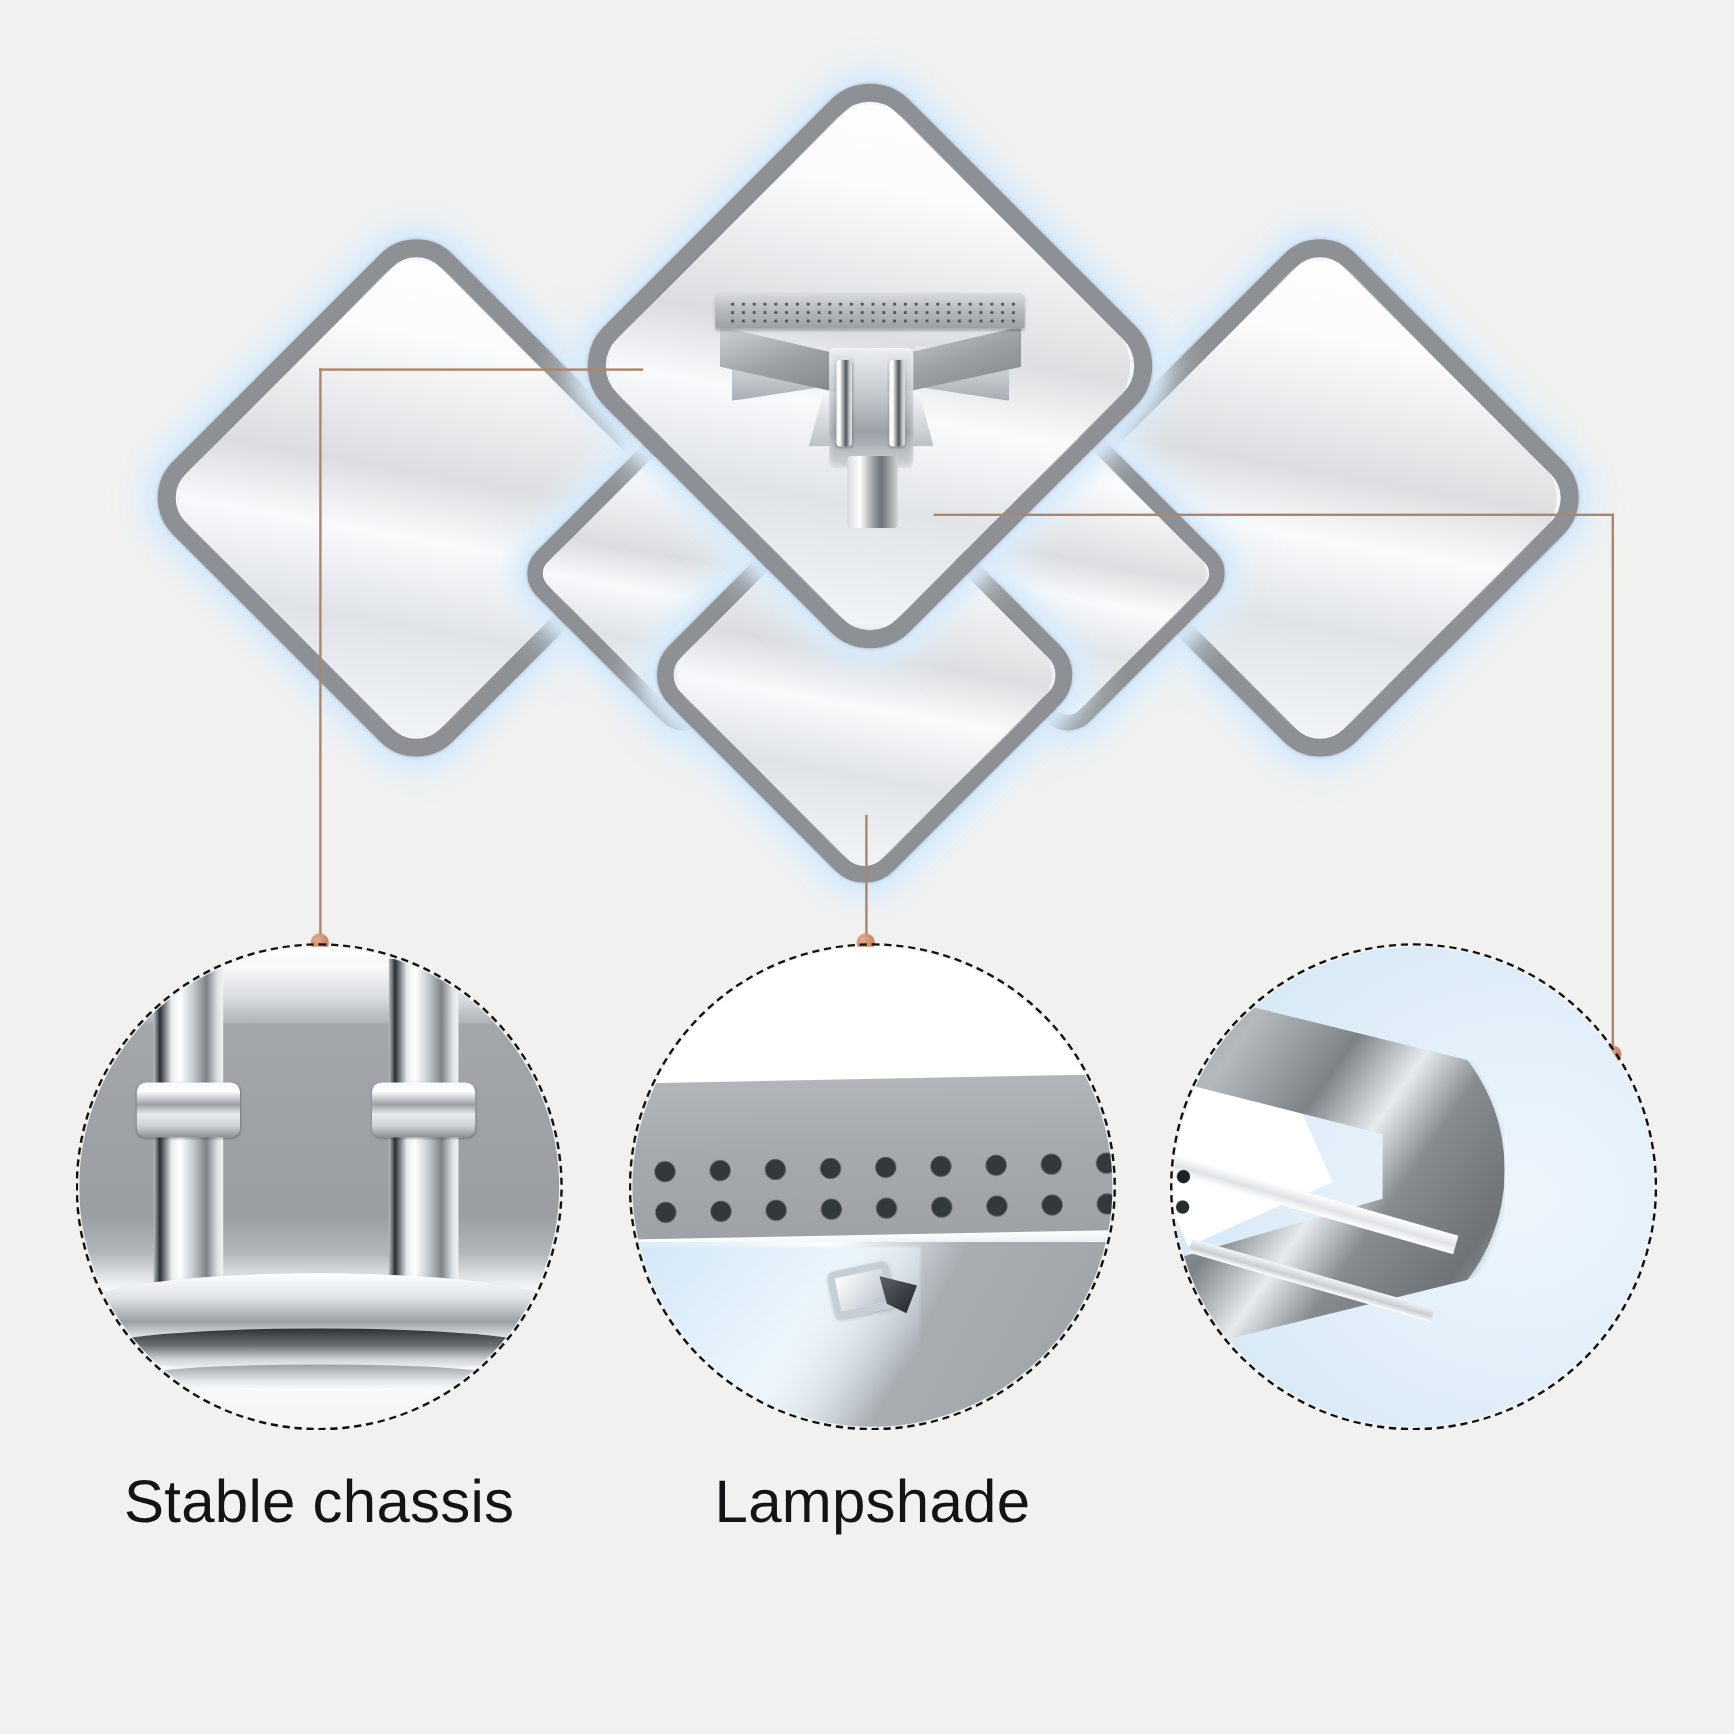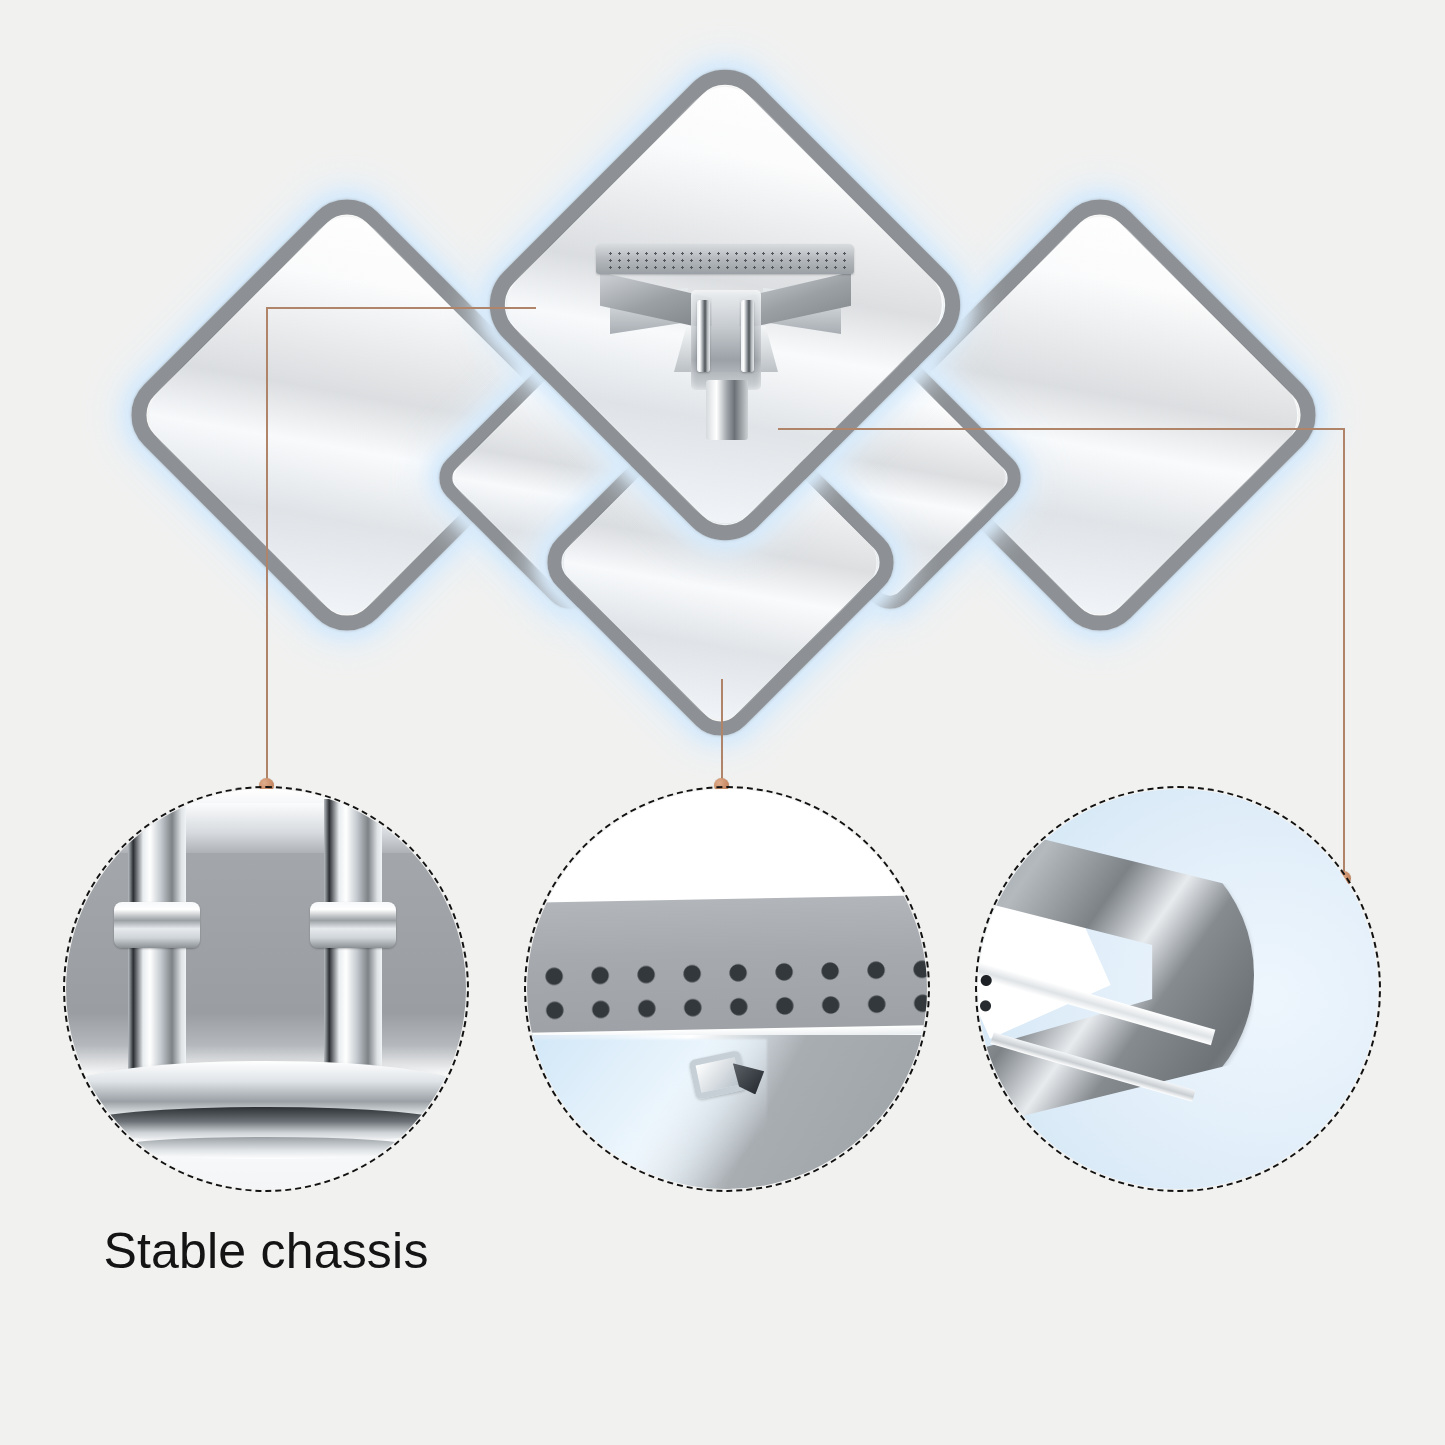--- a/index.html
+++ b/index.html
@@ -509,14 +509,15 @@
       <div class="d3-inner-white"></div>
       <div class="d3-band"></div>
       <div class="d3-edge"></div>
       <div class="d3-edge2"></div>
       <div class="d3-specks"></div>
     </div>
     <div class="ring-dash"></div>
   </div>
 
   <div class="caption" id="cap1">Stable chassis</div>
+  <div class="caption" id="cap2">Lampshade</div>
 
 </div>
 
 </body></html>

